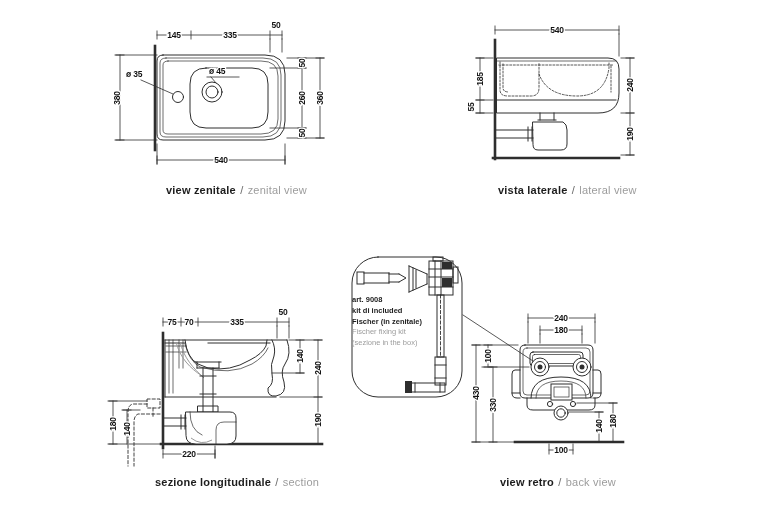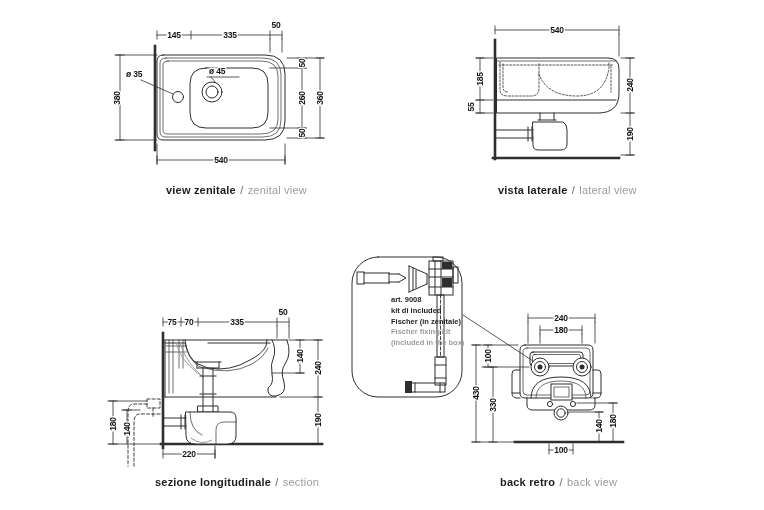--- a/index.html
+++ b/index.html
@@ -22,22 +22,22 @@
            letter-spacing:-0.2px;}
 
   
   .caption{position:absolute;font-size:11px;font-weight:bold;color:#1d1d1d;
            letter-spacing:.2px;white-space:nowrap;}
   .cap-sep{font-weight:400;color:#6a6a6a;padding:0 1px;}
   .cap-en{font-weight:400;color:#9c9c9c;}
 
   
   .kit-text{position:absolute;left:352px;top:295px;width:104px;}
-  .kit-line{font-size:7.5px;line-height:10.8px;font-weight:bold;color:#1d1d1d;white-space:nowrap;padding-left:39px;}
-  .kit-line.muted{font-weight:700;color:#9c9c9c;}
+  .kit-line{font-size:7.5px;line-height:10.8px;font-weight:bold;color:#1d1d1d;white-space:nowrap;}
+  .kit-line.muted{font-weight:400;color:#9c9c9c;}
 </style>
 </head>
 <body>
 
 <div class="canvas">
 
   <svg style="left:100px;top:8px" width="240" height="175" viewBox="0 0 240 175">
     <g>
       <path class="ln thick" d="M55 38 V142"></path>
       <path class="ln" d="M63 47 L165 47 Q185 47 185 66 L185 113 Q185 132 165 132 L63 132 Q57 132 57 126 L57 53 Q57 47 63 47 Z"></path>
@@ -239,37 +239,37 @@
 
   <svg style="left:0;top:0" width="764" height="510" viewBox="0 0 764 510">
     <path class="dim-ln" d="M463 315 L533 361"></path>
   </svg>
 
   <div class="kit-text">
     <div class="kit-line">art. 9008</div>
     <div class="kit-line">kit di included</div>
     <div class="kit-line">Fischer (in zenitale)</div>
     <div class="kit-line muted">Fischer fixing kit</div>
-    <div class="kit-line muted">(included in the box)</div>
+    <div class="kit-line muted">(sezione in the box)</div>
   </div>
 
   <div class="caption" style="left:166px;top:184px">
     <span class="cap-it">view zenitale</span>
     <span class="cap-sep">/</span>
     <span class="cap-en">zenital view</span>
   </div>
   <div class="caption" style="left:498px;top:184px">
     <span class="cap-it">vista laterale</span>
     <span class="cap-sep">/</span>
     <span class="cap-en">lateral view</span>
   </div>
   <div class="caption" style="left:155px;top:476px">
     <span class="cap-it">sezione longitudinale</span>
     <span class="cap-sep">/</span>
     <span class="cap-en">section</span>
   </div>
   <div class="caption" style="left:500px;top:476px">
-    <span class="cap-it">back retro</span>
+    <span class="cap-it">view retro</span>
     <span class="cap-sep">/</span>
     <span class="cap-en">back view</span>
   </div>
 
 </div>
 
 </body></html>

